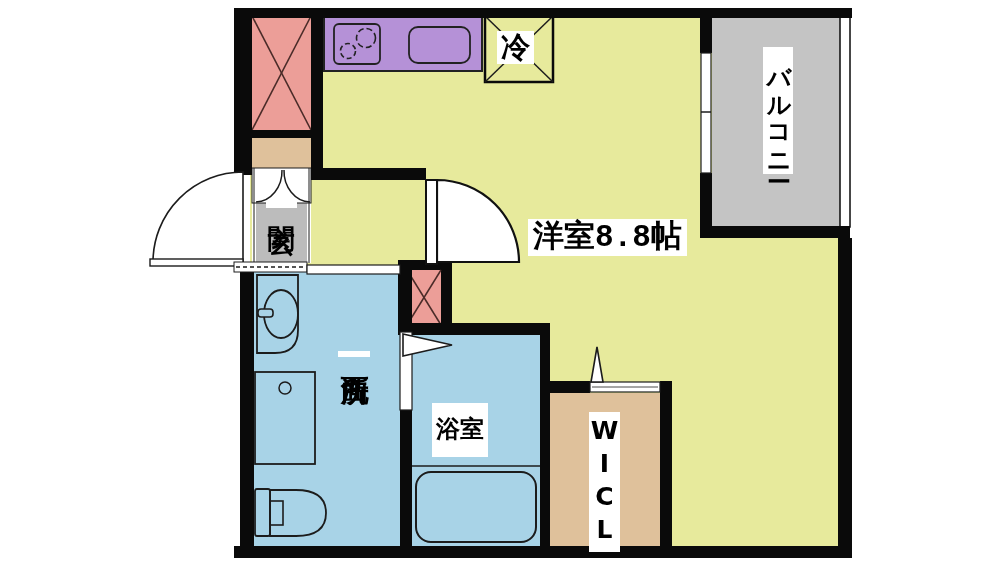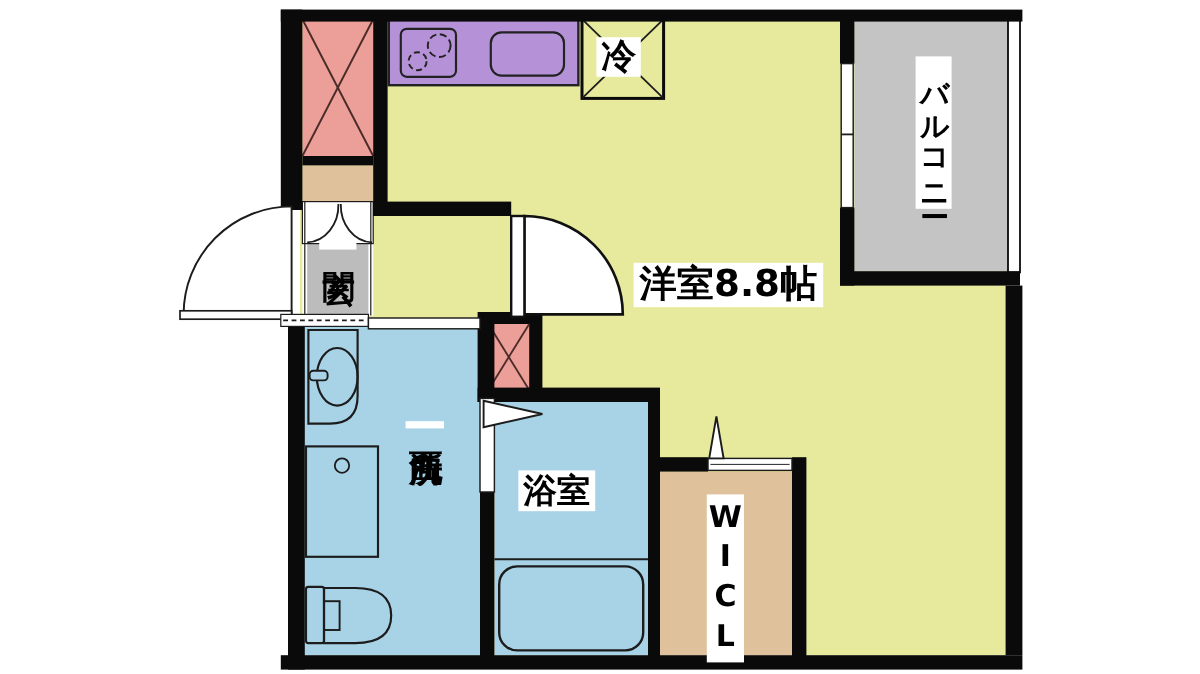--- a/index.html
+++ b/index.html
@@ -102,27 +102,27 @@
   <circle cx="285" cy="388" r="6" fill="none" stroke="#1c1c1c" stroke-width="1.5"></circle>
 
   <rect x="255" y="489" width="15" height="47" rx="2" fill="none" stroke="#1c1c1c" stroke-width="1.8"></rect>
   <rect x="270" y="501" width="13" height="24" fill="none" stroke="#1c1c1c" stroke-width="1.6"></rect>
   <path d="M 270 490 L 296 490 Q 326 490 326 513 Q 326 536 296 536 L 270 536 Z" fill="none" stroke="#1c1c1c" stroke-width="1.8"></path>
 
   <line x1="412" y1="466" x2="540" y2="466" stroke="#1c1c1c" stroke-width="1.6"></line>
   <rect x="416" y="472" width="120" height="70" rx="15" fill="none" stroke="#1c1c1c" stroke-width="2"></rect>
 </svg>
 
-<div class="label-chip" style="left:528px;top:219px;font-size:31px;padding:2px 5px;">洋室8.8帖</div>
+<div class="label-chip" style="left:528px;top:219px;font-size:31px;padding:2px 5px;font-family:Liberation Mono, monospace;">洋室8.8帖</div>
 
 <div class="label-chip v-mixed" style="left:763px;top:47px;font-size:24px;padding:4px 2px;letter-spacing:2px;">バルコニー</div>
 
 <div class="label-chip v-upright" style="left:266px;top:202px;font-size:27px;padding:3px 1px;">玄関</div>
 
 <div class="label-chip v-upright" style="left:338px;top:351px;font-size:28px;padding:3px 1px;">洗面所</div>
 
-<div class="label-chip" style="left:432px;top:392px;font-size:28px;padding:2px 4px;">浴室</div>
+<div class="label-chip" style="left:432px;top:403px;font-size:24px;padding:14px 4px;">浴室</div>
 
 <div class="label-chip v-upright" style="left:589px;top:412px;font-size:25px;padding:4px 2px;letter-spacing:4px;">WICL</div>
 
 <div class="label-chip" style="left:497px;top:31px;font-size:29px;padding:1px 4px;">冷</div>
 
 </div>
 
 </body></html>

